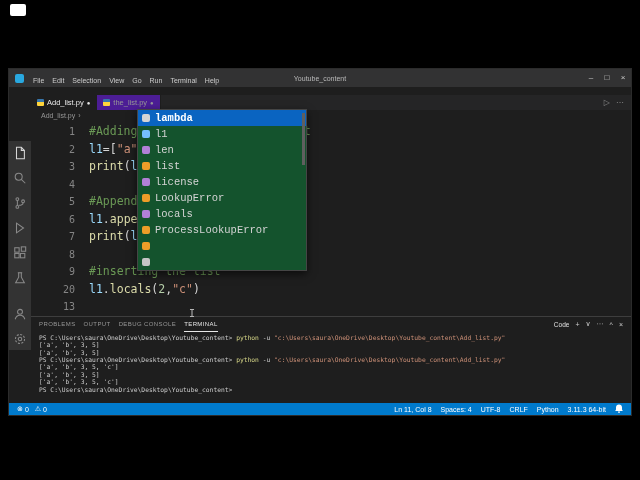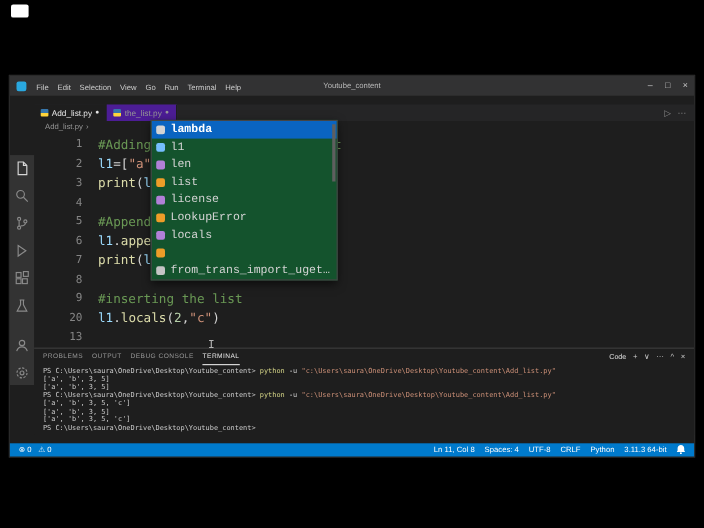--- a/index.html
+++ b/index.html
@@ -236,24 +236,27 @@
             <div class="s-row">
               <span class="s-icon k-class"></span>
               <span>LookupError</span>
             </div>
             <div class="s-row">
               <span class="s-icon k-function"></span>
               <span>locals</span>
             </div>
             <div class="s-row">
               <span class="s-icon k-class"></span>
+              <span>ProcessLookupError</span>
+            </div>
+            <div class="s-row">
+              <span class="s-icon k-class"></span>
             </div>
             <div class="s-row">
               <span class="s-icon k-text"></span>
-              <span>from_trans_import_uget…</span>
             </div>
           </div>
 
         <span class="mouse-i">I</span>
 
         <div class="panel">
           <div class="panel-head">
             <span id="panel-tabs" style="display: flex; gap: 8px;">
                 <span class="p-tab">PROBLEMS</span>
                 <span class="p-tab">OUTPUT</span>

